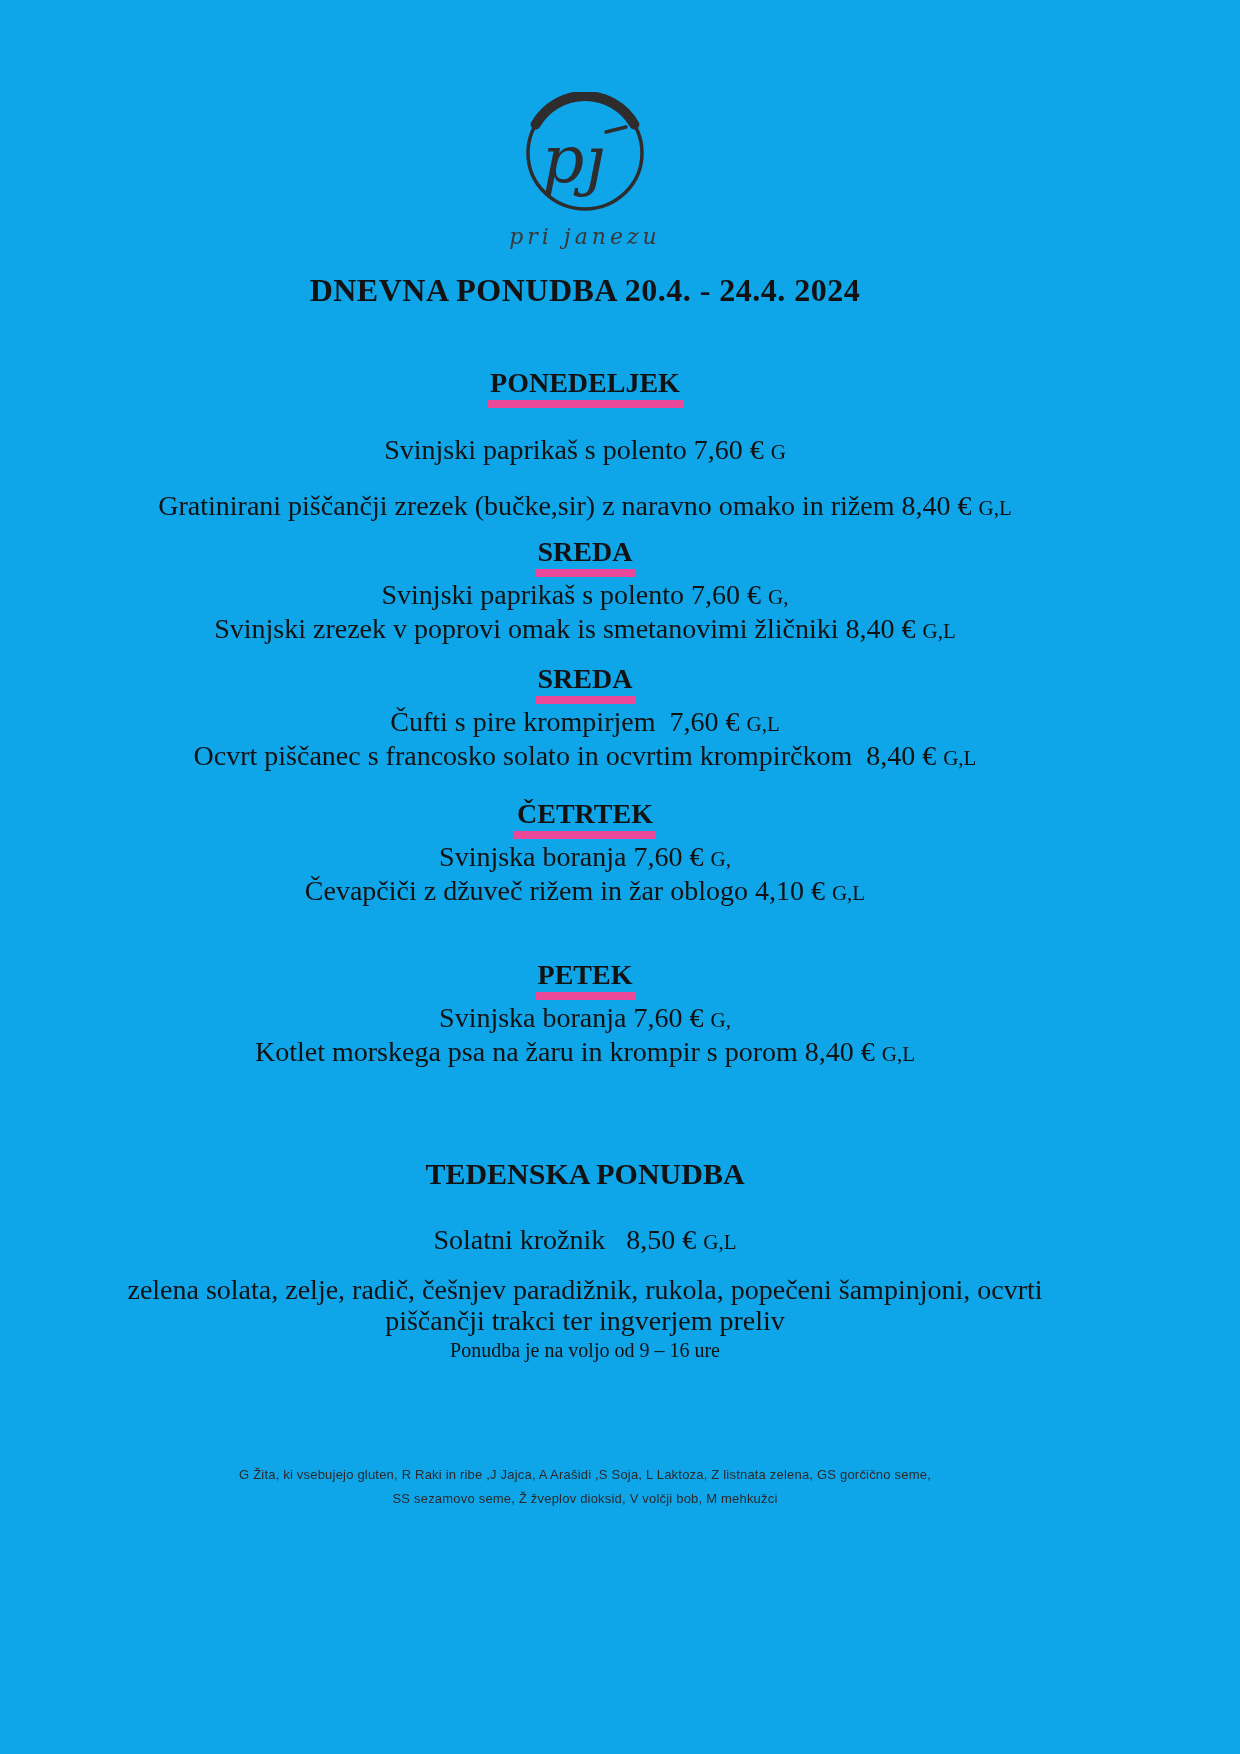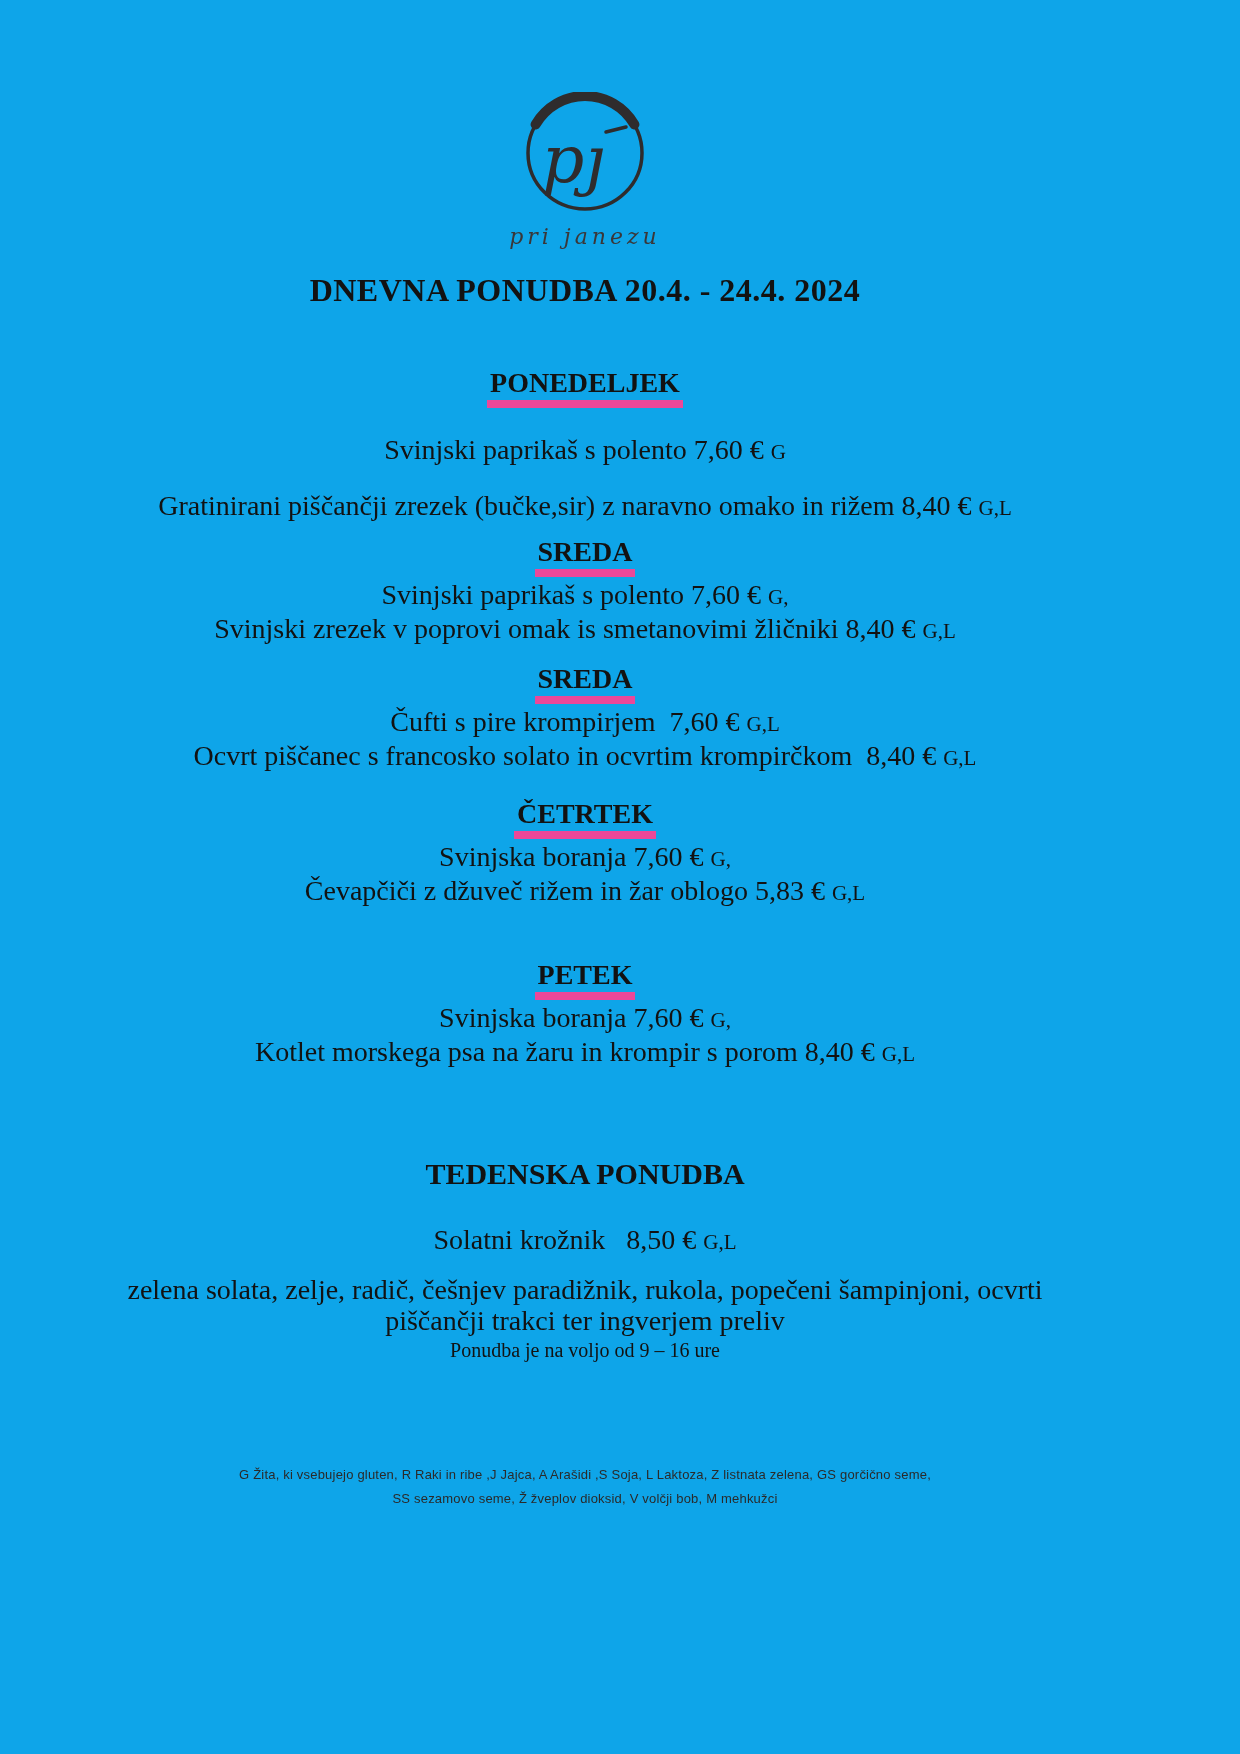--- a/index.html
+++ b/index.html
@@ -139,21 +139,21 @@
 
   <section class="day day-2">
     <h2 class="day-heading"><span class="day-name">SREDA</span></h2>
   <p class="line item item-0"><span>Čufti s pire krompirjem  7,60 €</span><span class="codes">G,L</span></p>
           <p class="line item item-1"><span>Ocvrt piščanec s francosko solato in ocvrtim krompirčkom  8,40 €</span><span class="codes">G,L</span></p>
         </section>
 
   <section class="day day-3">
     <h2 class="day-heading"><span class="day-name">ČETRTEK</span></h2>
   <p class="line item item-0"><span>Svinjska boranja 7,60 €</span><span class="codes">G,</span></p>
-          <p class="line item item-1"><span>Čevapčiči z džuveč rižem in žar oblogo 5,83 €</span><span class="codes">G,L</span></p>
+          <p class="line item item-1"><span>Čevapčiči z džuveč rižem in žar oblogo 4,10 €</span><span class="codes">G,L</span></p>
         </section>
 
   <section class="day day-4">
     <h2 class="day-heading"><span class="day-name">PETEK</span></h2>
   <p class="line item item-0"><span>Svinjska boranja 7,60 €</span><span class="codes">G,</span></p>
           <p class="line item item-1"><span>Kotlet morskega psa na žaru in krompir s porom 8,40 €</span><span class="codes">G,L</span></p>
         </section>
 </div>
 
     <h2 class="weekly-title">TEDENSKA PONUDBA</h2>

